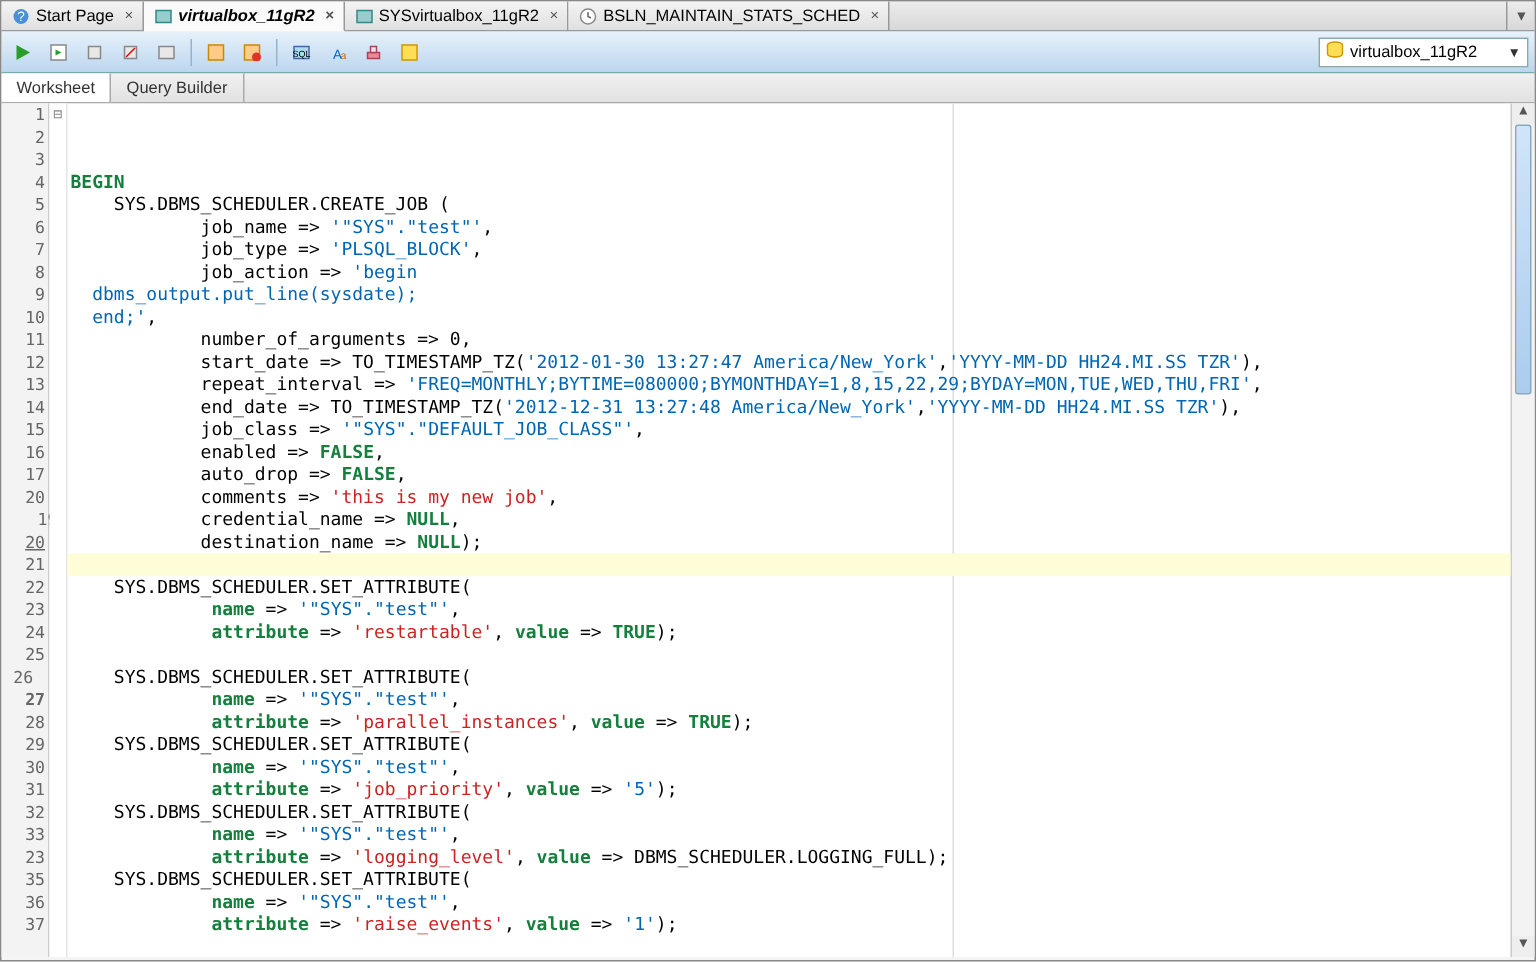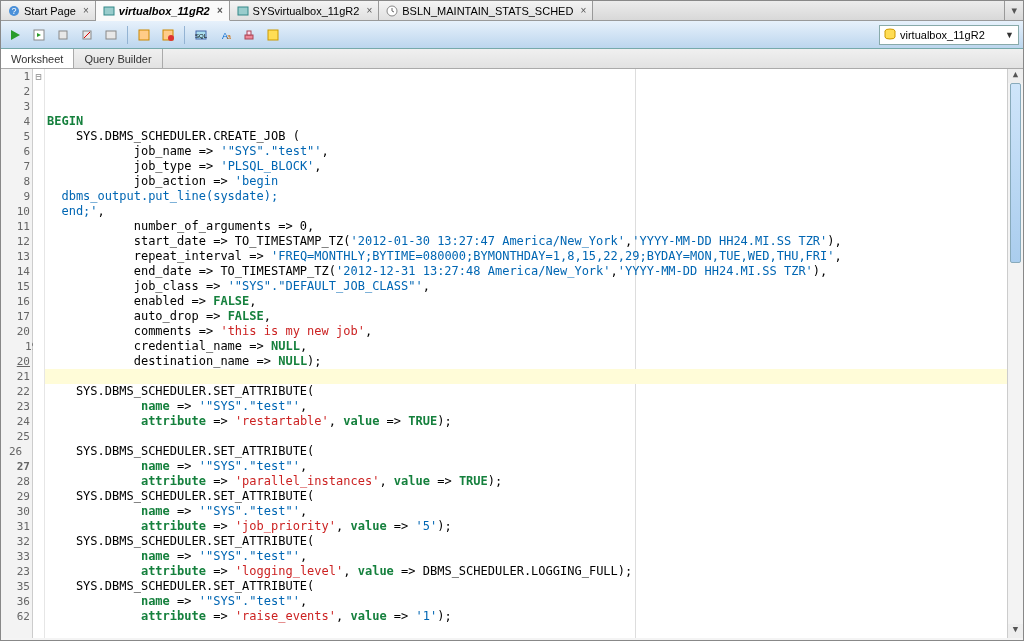--- a/index.html
+++ b/index.html
@@ -200,21 +200,21 @@
       <div style="height: 15px; font-weight: bold;">27</div>
       <div style="height: 15px;">28</div>
       <div style="height: 15px;">29</div>
       <div style="height: 15px;">30</div>
       <div style="height: 15px;">31</div>
       <div style="height: 15px;">32</div>
       <div style="height: 15px;">33</div>
       <div style="height: 15px;">23</div>
       <div style="height: 15px;">35</div>
       <div style="height: 15px;">36</div>
-      <div style="height: 15px;">62</div>
+      <div style="height: 15px;">37</div>
     </div>
   <div class="fold-strip" id="fold">
       <div style="height: 15px;">⊟</div>
       <div style="height: 15px;"></div>
       <div style="height: 15px;"></div>
       <div style="height: 15px;"></div>
       <div style="height: 15px;"></div>
       <div style="height: 15px;"></div>
       <div style="height: 15px;"></div>
       <div style="height: 15px;"></div>

